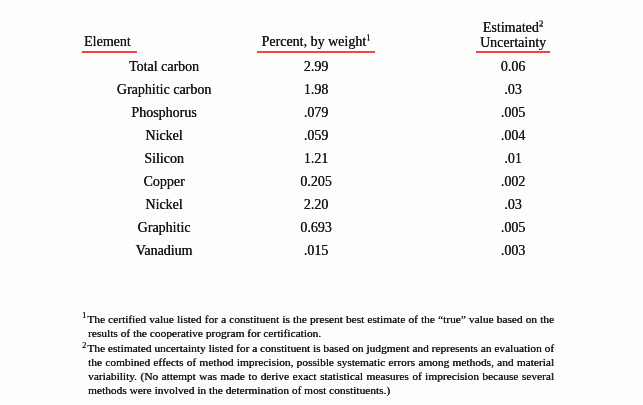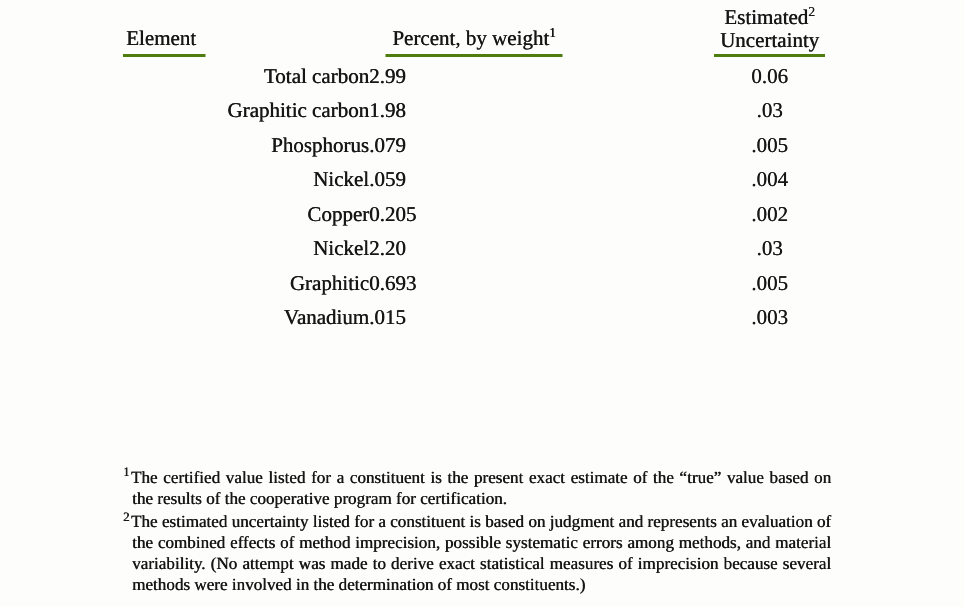--- a/index.html
+++ b/index.html
@@ -24,44 +24,44 @@
     width: 558px;
     border-collapse: collapse;
     table-layout: fixed;
   }
   col.c1 { width: 164px; }
   col.c2 { width: 140px; }
   col.c3 { width: 254px; }
   thead td {
     vertical-align: bottom;
     height: 38px;
-    padding: 0 0 2px 0;
+    padding: 15px 0 2px 0;
     font-size: 14px;
   }
   .h-el  { text-align: left; }
   .h-pct { text-align: center; }
   .h-unc { text-align: center; line-height: 15px; }
   .u {
     display: inline-block;
-    border-bottom: 2px solid #4d7c0f;
+    border-bottom: 2px solid #ef4444;
     padding: 0 4px 1px 4px;
   }
   .h-el .u { margin-left: 0; padding-left: 2px; padding-right: 6px; }
   sup {
     font-size: 9px;
     line-height: 0;
   }
   tbody td {
     height: 23px;
     font-size: 14px;
     padding: 0;
     vertical-align: middle;
   }
-  .cell-el  { text-align: right; }
-  .cell-pct { text-align: left; }
+  .cell-el  { text-align: center; }
+  .cell-pct { text-align: center; }
   .cell-unc { text-align: center; }
   .footnotes {
     position: absolute;
     left: 82px;
     top: 313px;
     width: 472px;
     font-size: 11.4px;
     line-height: 13.7px;
     text-align: justify;
   }
@@ -115,20 +115,25 @@
         <td class="cell-el">Phosphorus</td>
         <td class="cell-pct">.079</td>
         <td class="cell-unc">.005</td>
       </tr>
       <tr>
         <td class="cell-el">Nickel</td>
         <td class="cell-pct">.059</td>
         <td class="cell-unc">.004</td>
       </tr>
       <tr>
+        <td class="cell-el">Silicon</td>
+        <td class="cell-pct">1.21</td>
+        <td class="cell-unc">.01</td>
+      </tr>
+      <tr>
         <td class="cell-el">Copper</td>
         <td class="cell-pct">0.205</td>
         <td class="cell-unc">.002</td>
       </tr>
       <tr>
         <td class="cell-el">Nickel</td>
         <td class="cell-pct">2.20</td>
         <td class="cell-unc">.03</td>
       </tr>
       <tr>
@@ -138,17 +143,17 @@
       </tr>
       <tr>
         <td class="cell-el">Vanadium</td>
         <td class="cell-pct">.015</td>
         <td class="cell-unc">.003</td>
       </tr>
     </tbody>
   </table>
 
   <div class="footnotes">
-    <p><sup class="fn-marker">1</sup><span>The certified value listed for a constituent is the present exact estimate of the “true” value based on the results of the cooperative program for certification.</span></p>
+    <p><sup class="fn-marker">1</sup><span>The certified value listed for a constituent is the present best estimate of the “true” value based on the results of the cooperative program for certification.</span></p>
     <p><sup class="fn-marker">2</sup><span>The estimated uncertainty listed for a constituent is based on judgment and represents an evaluation of the combined effects of method imprecision, possible systematic errors among methods, and material variability. (No attempt was made to derive exact statistical measures of imprecision because several methods were involved in the determination of most constituents.)</span></p>
   </div>
 
 </div>
 
 </body></html>

